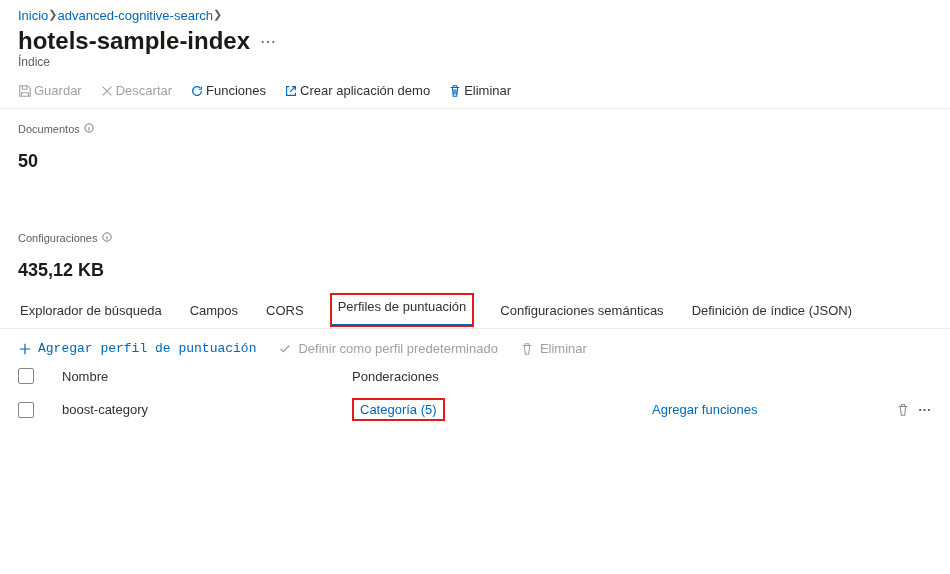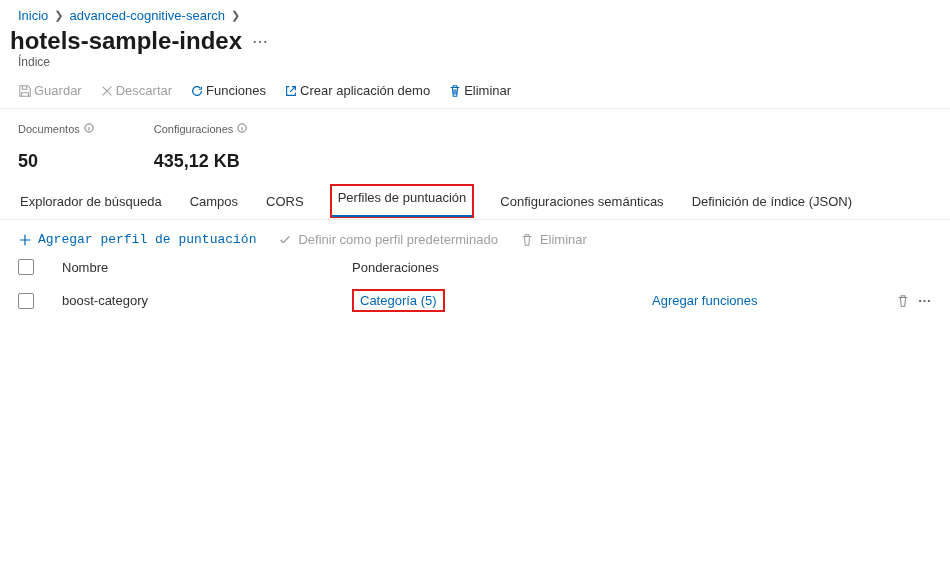--- a/index.html
+++ b/index.html
@@ -8,32 +8,31 @@
     font-size: 13px;
     color: #323130;
     background: #fff;
     width: 950px;
   }
   a { color: #0067b8; text-decoration: none; }
   .link { color: #0067b8; cursor: pointer; }
 
   .breadcrumb {
     display: flex;
-    align-items: center;
-    gap: 6px;
+    gap: 0;
     padding: 8px 18px 2px 18px;
     font-size: 13px;
   }
   .breadcrumb .chev { color: #605e5c; font-size: 11px; }
 
   .title-row {
     display: flex;
     align-items: center;
     gap: 10px;
-    padding: 2px 18px 0 10px;
+    padding: 2px 18px 0 18px;
   }
   .title {
     font-size: 24px;
     font-weight: 600;
     color: #1b1a19;
   }
   .ellipsis { color: #605e5c; font-size: 16px; letter-spacing: 1px; cursor: pointer; }
   .subtitle {
     padding: 0 18px 8px 18px;
     font-size: 12px;
@@ -56,20 +55,21 @@
     font-size: 13px;
   }
   .tbitem.disabled { color: #a19f9d; cursor: default; }
   .ico { width: 14px; height: 14px; display: inline-flex; align-items: center; justify-content: center; }
   .ico svg { width: 14px; height: 14px; }
 
   .stats {
     display: flex;
     gap: 60px;
     padding: 14px 18px 12px 18px;
+    flex-direction: column;
   }
   .stat-label {
     font-size: 11px;
     color: #605e5c;
     display: flex;
     align-items: center;
     gap: 4px;
   }
   .stat-value {
     font-size: 18px;

